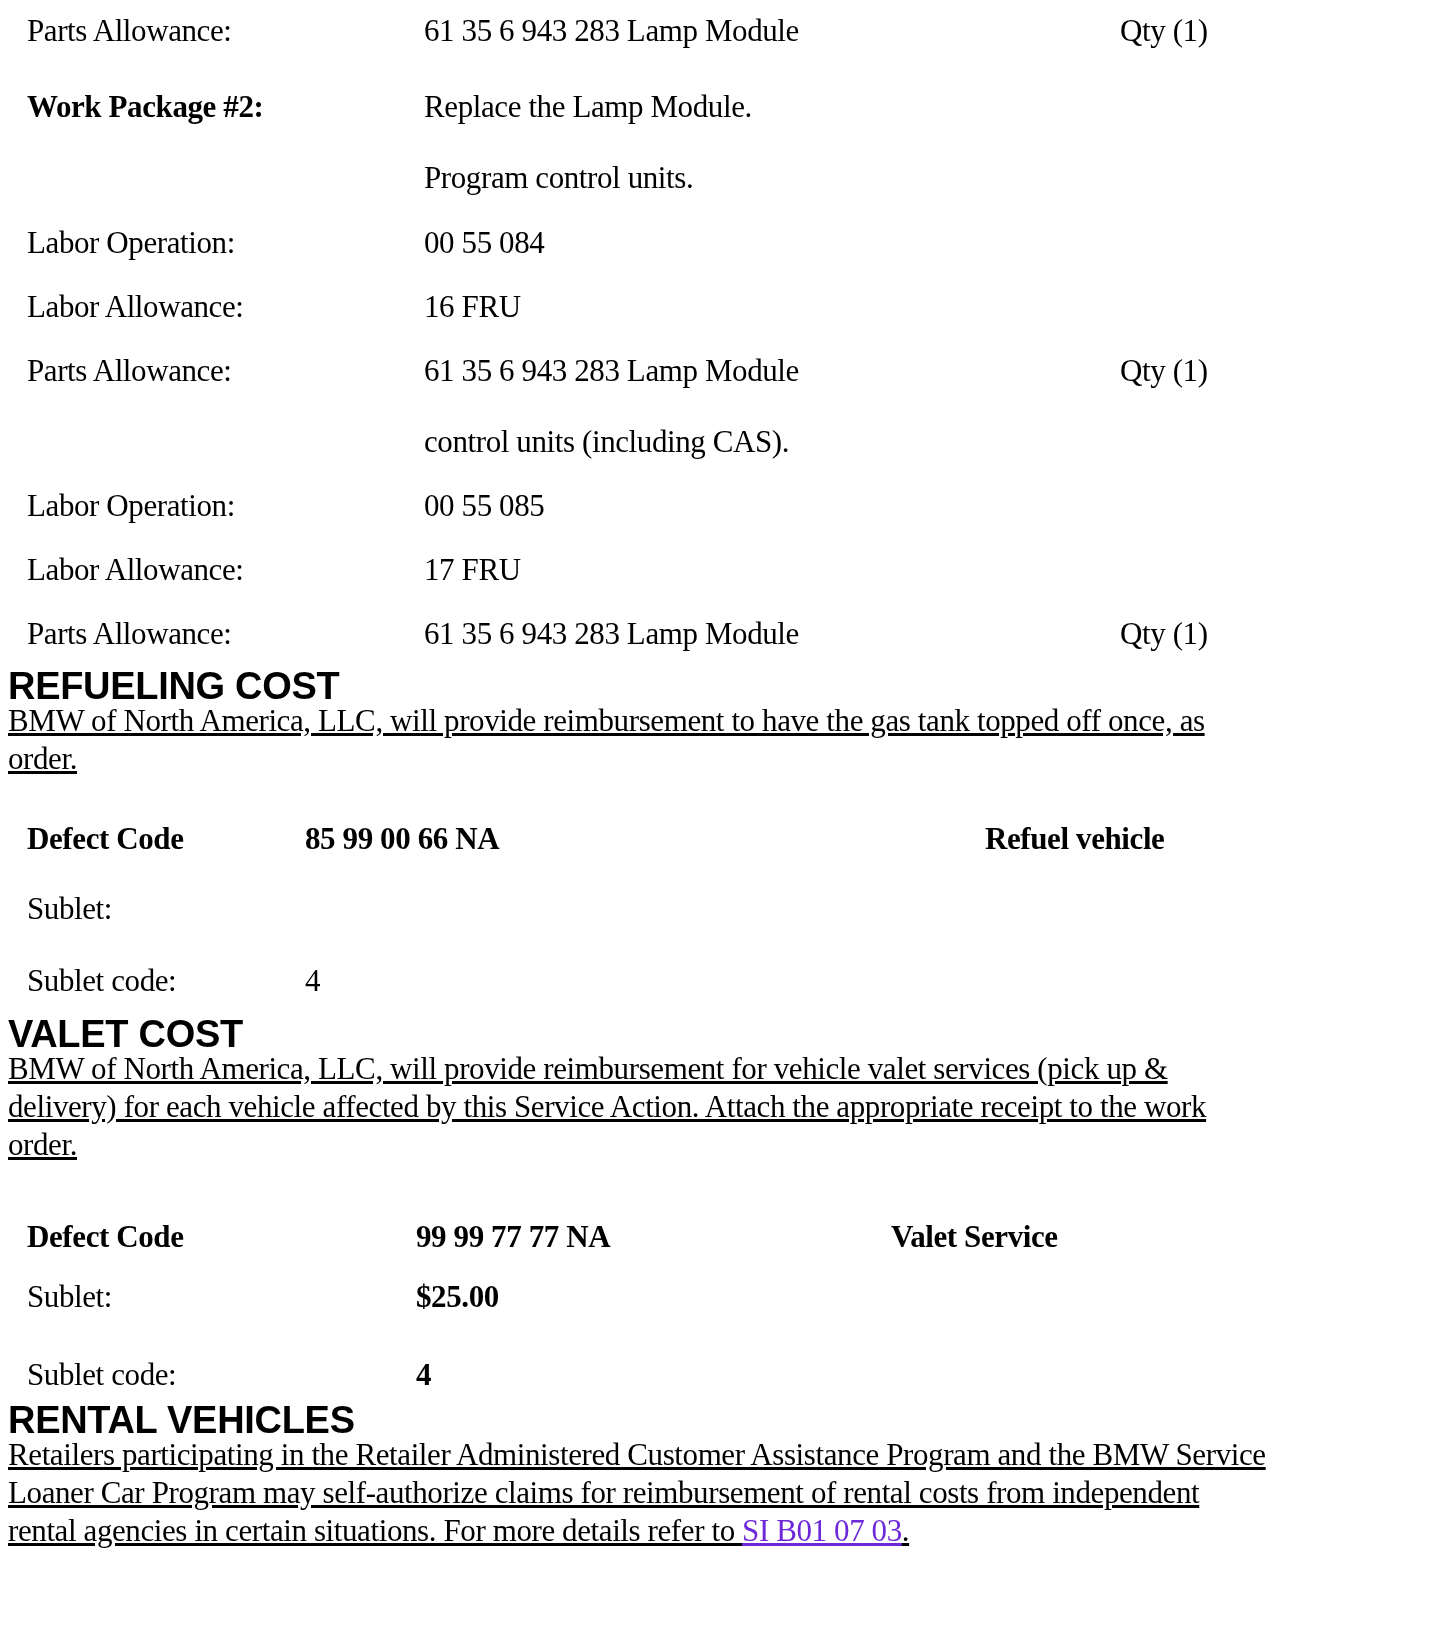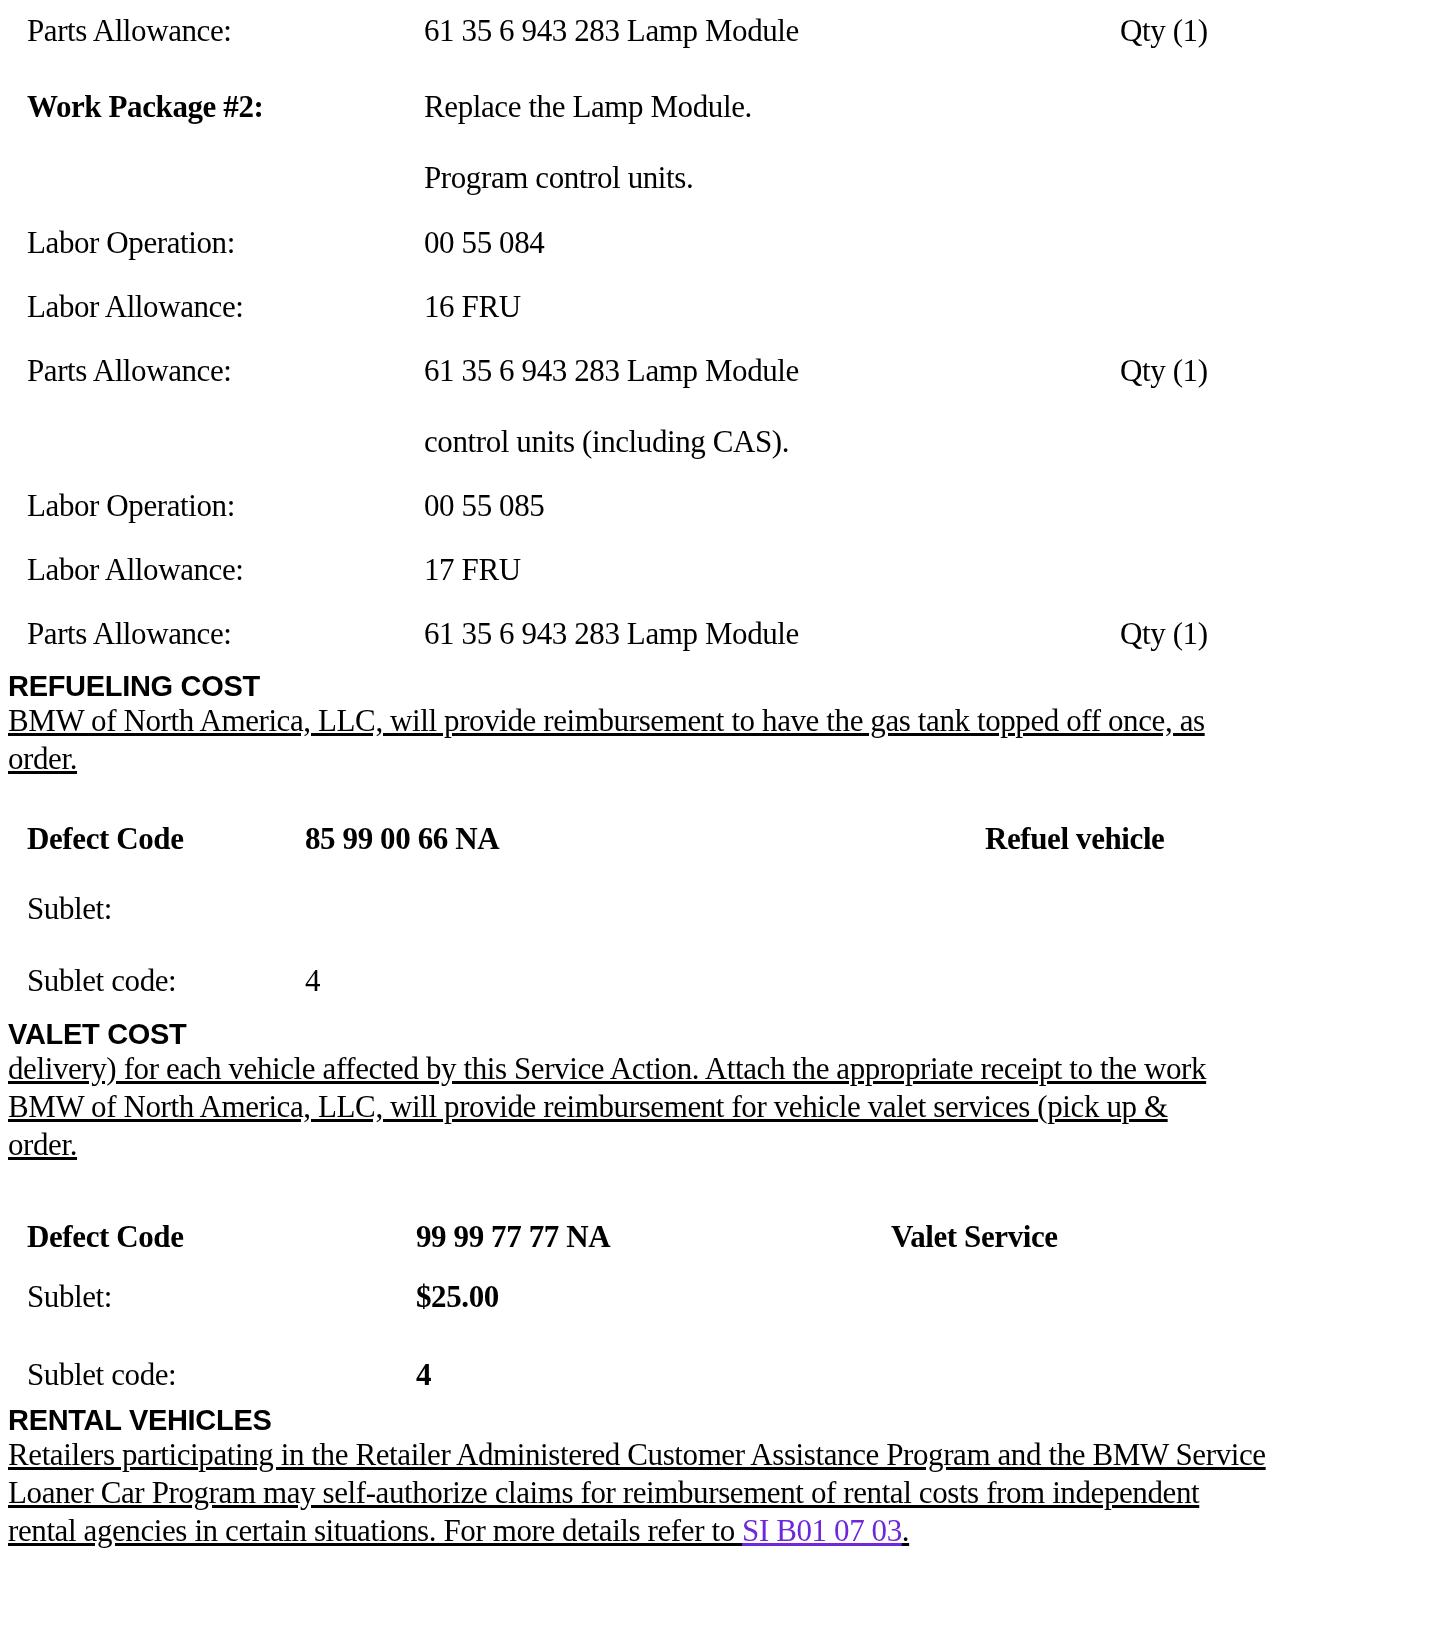--- a/index.html
+++ b/index.html
@@ -29,21 +29,21 @@
   .c-value  { left: 424px; }
   .c-qty    { left: 1120px; }
   .refuel-c2 { left: 305px; }
   .refuel-c3 { left: 985px; }
   .valet-c2  { left: 416px; font-weight: bold; }
   .valet-c3  { left: 891px; }
   .bold { font-weight: bold; }
   .sec-heading {
     font-family: "Liberation Sans", "DejaVu Sans", sans-serif;
     font-weight: bold;
-    font-size: 29px;
+    font-size: 38px;
     line-height: 32px;
     height: 32px;
     letter-spacing: -0.3px;
     margin: 0 0 0 8px;
     white-space: nowrap;
   }
   .para { margin-left: 8px; }
   .pline {
     height: 38px;
     line-height: 38px;
@@ -132,22 +132,22 @@
   <div class="row mt32">
     <span class="c-label">Sublet:</span>
   </div>
   <div class="row mt34">
     <span class="c-label">Sublet code:</span>
     <span class="refuel-c2">4</span>
   </div>
 
   <div class="sec-heading mt18">VALET COST</div>
   <div class="para">
+    <div class="pline">BMW of North America, LLC, will provide reimbursement for vehicle valet services (pick up &amp;</div>
     <div class="pline">delivery) for each vehicle affected by this Service Action. Attach the appropriate receipt to the work</div>
-    <div class="pline">BMW of North America, LLC, will provide reimbursement for vehicle valet services (pick up &amp;</div>
     <div class="pline">order.</div>
   </div>
 
   <div class="row mt54">
     <span class="c-label bold">Defect Code</span>
     <span class="valet-c2 bold">99 99 77 77 NA</span>
     <span class="valet-c3 bold">Valet Service</span>
   </div>
   <div class="row mt22">
     <span class="c-label">Sublet:</span>

